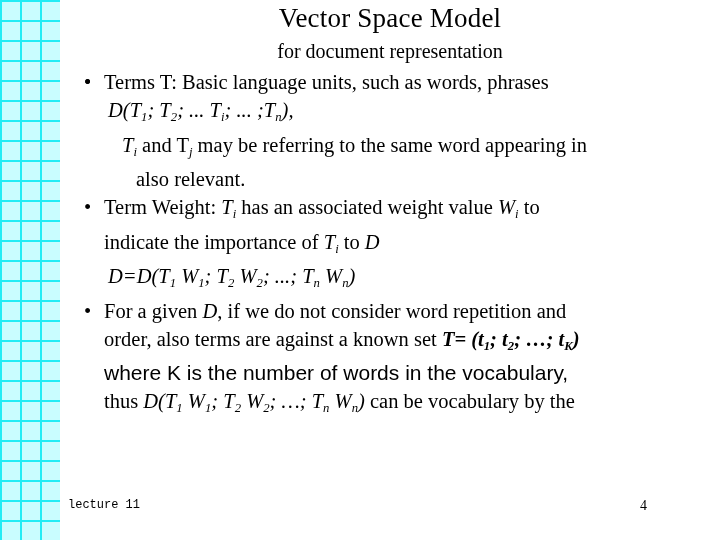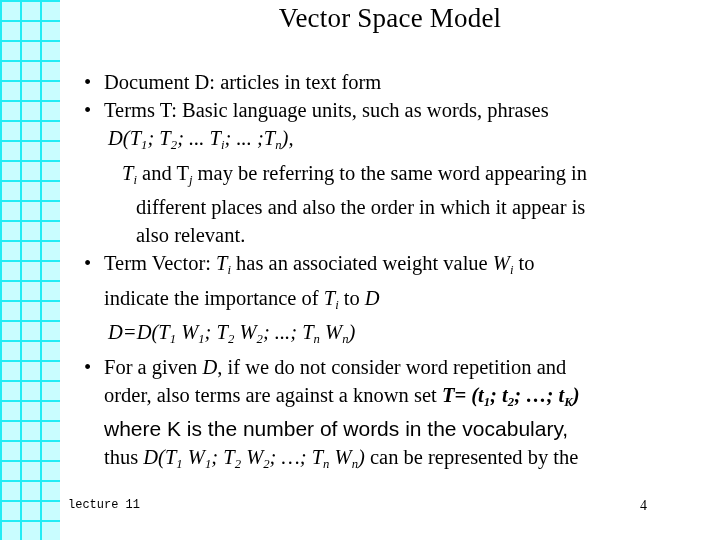--- a/index.html
+++ b/index.html
@@ -140,65 +140,64 @@
 </head>
 <body>
 
 <div id="slide">
 
   <div id="grid-band">
     <div class="cells"></div>
   </div>
 
   <div id="title">Vector Space Model</div>
+  <div id="subtitle">for document representation</div>
 
   <div id="body">
 
     <div class="line bullet-row">
       <span class="dot">•</span>
-      <span>Document D:  articles in text form</span>
     </div>
 
     <div class="line bullet-row">
       <span class="dot">•</span>
       <span>Terms T: Basic language units, such as words, phrases</span>
     </div>
 
     <div class="line indent1">
       <i class="it"><span>D(T</span><sub>1</sub><span>; T</span><sub>2</sub><span>; ... T</span><sub>i</sub><span>; ... ;T</span><sub>n</sub><span>),</span></i>
     </div>
 
     <div class="line indent2">
       <i class="it"><span>T</span><sub>i</sub></i><span> and T</span><i class="it"><sub>j</sub></i><span> may be referring to the same word appearing in</span>
     </div>
-    <div class="line indent3" style="padding-left:70px">different places and also the order in which it appear is</div>
     <div class="line indent3" style="padding-left:70px">also relevant.</div>
 
     <div class="line bullet-row">
       <span class="dot">•</span>
-      <span>Term Vector: </span><i class="it"><span>T</span><sub>i</sub></i><span> has an associated weight value </span><i class="it"><span>W</span><sub>i</sub></i><span> to</span>
+      <span>Term Weight: </span><i class="it"><span>T</span><sub>i</sub></i><span> has an associated weight value </span><i class="it"><span>W</span><sub>i</sub></i><span> to</span>
     </div>
     <div class="line" style="padding-left:38px">
       <span>indicate the importance of </span><i class="it"><span>T</span><sub>i</sub></i><span> to </span><i class="it"><span>D</span></i>
     </div>
 
     <div class="line indent1">
       <i class="it"><span>D=D(T</span><sub>1</sub><span> W</span><sub>1</sub><span>; T</span><sub>2</sub><span> W</span><sub>2</sub><span>; ...; T</span><sub>n</sub><span> W</span><sub>n</sub><span>)</span></i>
     </div>
 
     <div class="line bullet-row">
       <span class="dot">•</span>
       <span>For a given </span><i class="it"><span>D</span></i><span>, if we do not consider word repetition and</span>
     </div>
     <div class="line" style="padding-left:38px">
       <span>order, also terms are against a known set </span><b class="bi"><span>T= (t</span><sub>1</sub><span>; t</span><sub>2</sub><span>; …; t</span><sub>K</sub><span>)</span></b>
     </div>
     <div class="line sans" style="padding-left:38px">where K is the number of words in the vocabulary,</div>
     <div class="line" style="padding-left:38px">
-      <span>thus </span><i class="it"><span>D(T</span><sub>1</sub><span> W</span><sub>1</sub><span>; T</span><sub>2</sub><span> W</span><sub>2</sub><span>; …; T</span><sub>n</sub><span> W</span><sub>n</sub><span>)</span></i><span> can be represented by the</span>
+      <span>thus </span><i class="it"><span>D(T</span><sub>1</sub><span> W</span><sub>1</sub><span>; T</span><sub>2</sub><span> W</span><sub>2</sub><span>; …; T</span><sub>n</sub><span> W</span><sub>n</sub><span>)</span></i><span> can be vocabulary by the</span>
     </div>
 
   </div>
 
   <div id="footer-left">lecture 11</div>
   <div id="footer-right">4</div>
 
 </div>
 
 </body></html>

